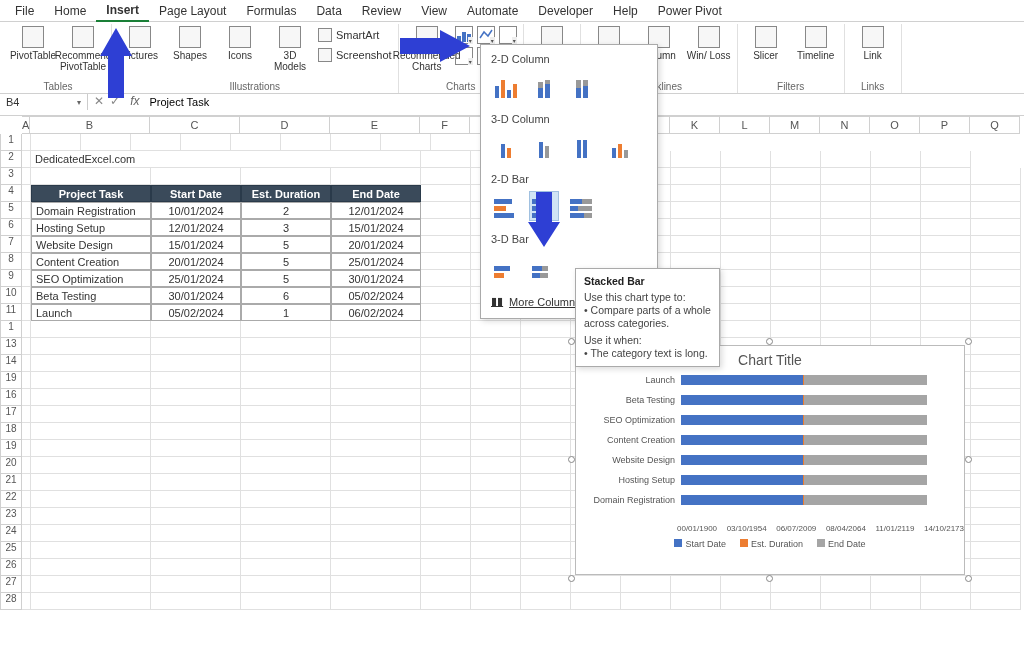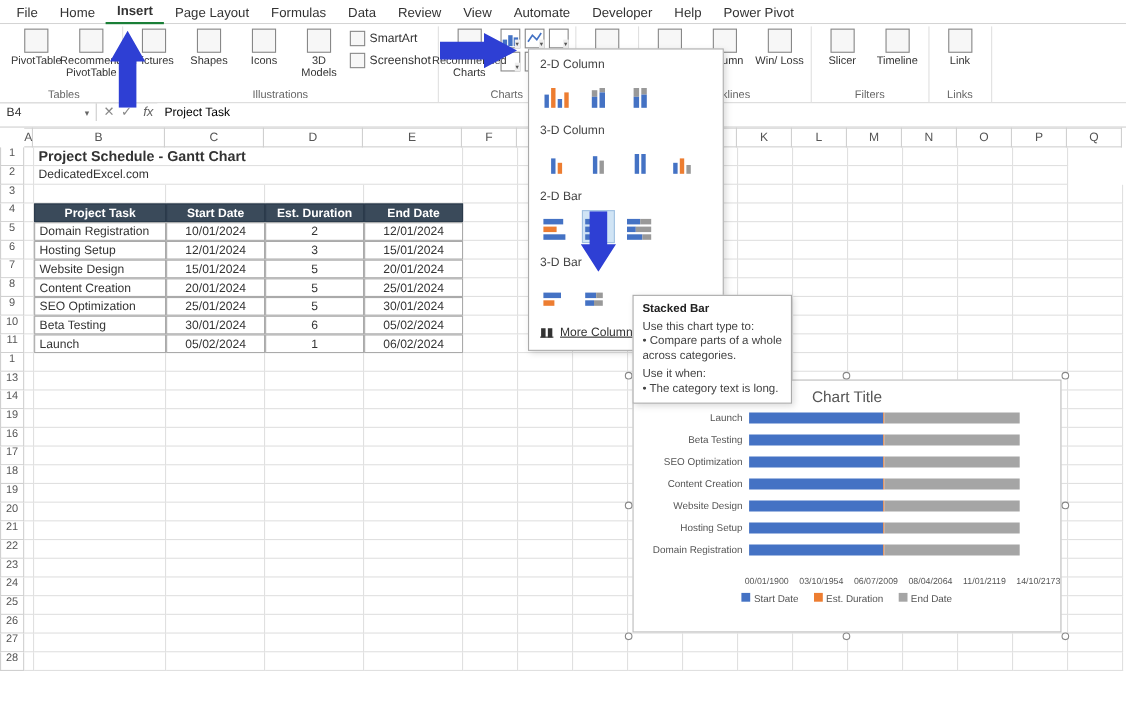--- a/index.html
+++ b/index.html
@@ -253,21 +253,20 @@
       <div class="ch" style="width: 50px;">M</div>
       <div class="ch" style="width: 50px;">N</div>
       <div class="ch" style="width: 50px;">O</div>
       <div class="ch" style="width: 50px;">P</div>
       <div class="ch" style="width: 50px;">Q</div>
     </div>
   <div class="rows" id="rows">
       <div class="row">
         <div class="rh">1</div>
         <div class="cell " style="width: 8px;"></div>
-        <div class="cell title-cell" style="width: 390px;">Project Schedule - Gantt Chart</div>
         <div class="cell " style="width: 50px;"></div>
         <div class="cell " style="width: 50px;"></div>
         <div class="cell " style="width: 50px;"></div>
         <div class="cell " style="width: 50px;"></div>
         <div class="cell " style="width: 50px;"></div>
         <div class="cell " style="width: 50px;"></div>
         <div class="cell " style="width: 50px;"></div>
         <div class="cell " style="width: 50px;"></div>
         <div class="cell " style="width: 50px;"></div>
         <div class="cell " style="width: 50px;"></div>

